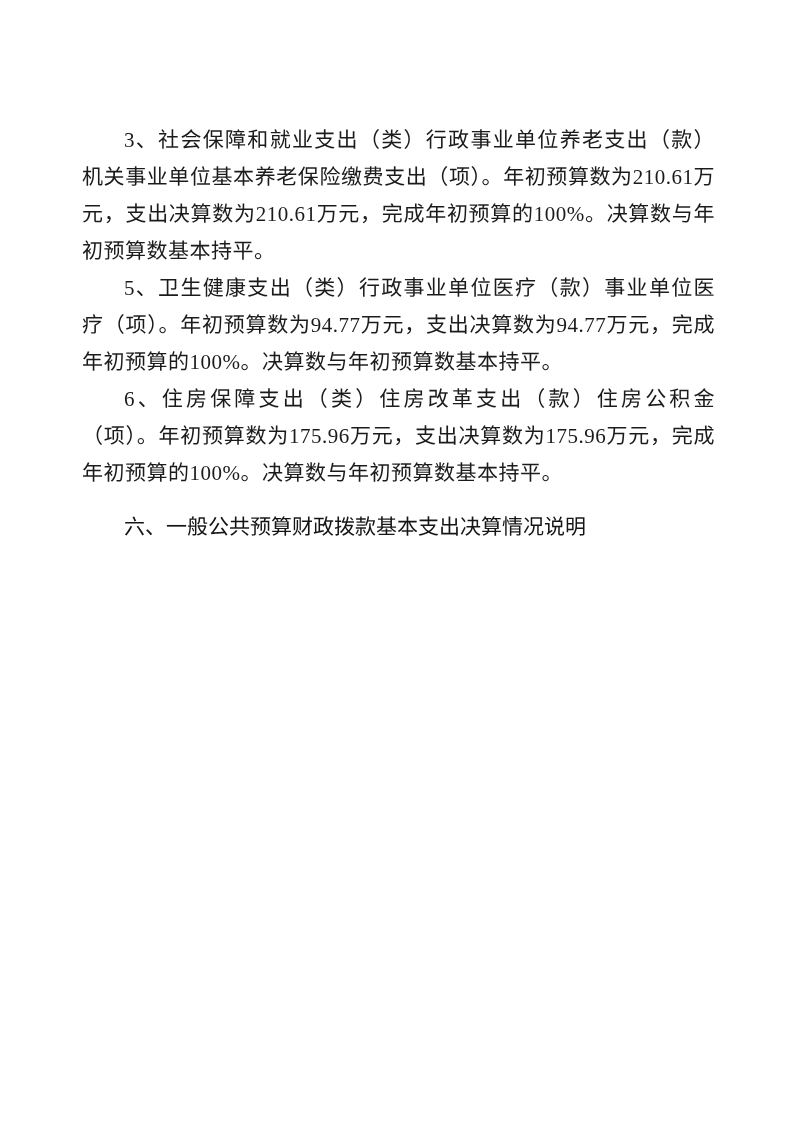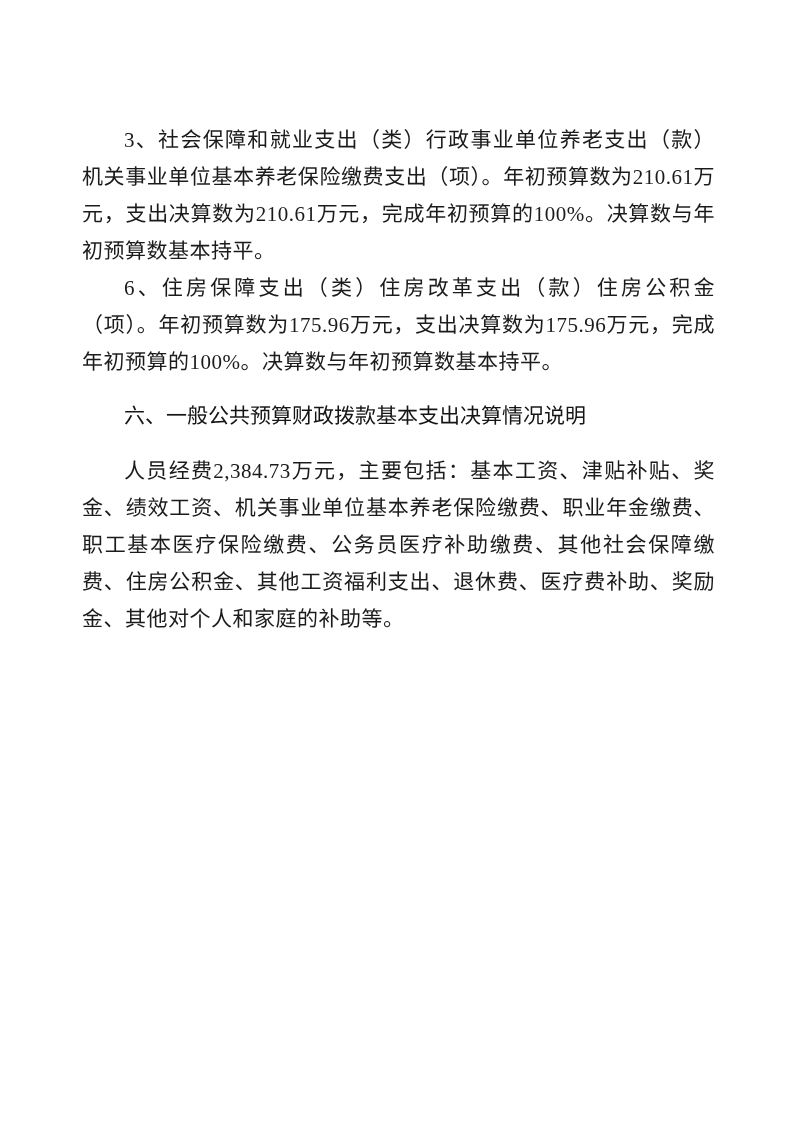--- a/index.html
+++ b/index.html
@@ -53,20 +53,20 @@
     letter-spacing: 1px;
     font-family: "Liberation Serif", "DejaVu Serif", serif;
   }
 </style>
 </head>
 <body>
 
 <div class="page">
   <div class="content">
     <p class="para">3、社会保障和就业支出（类）行政事业单位养老支出（款）机关事业单位基本养老保险缴费支出（项）。年初预算数为210.61万元，支出决算数为210.61万元，完成年初预算的100%。决算数与年初预算数基本持平。</p>
+    <p class="para">5、卫生健康支出（类）行政事业单位医疗（款）事业单位医疗（项）。年初预算数为94.77万元，支出决算数为94.77万元，完成年初预算的100%。决算数与年初预算数基本持平。</p>
     <p class="para">6、住房保障支出（类）住房改革支出（款）住房公积金（项）。年初预算数为175.96万元，支出决算数为175.96万元，完成年初预算的100%。决算数与年初预算数基本持平。</p>
     <p class="heading">六、一般公共预算财政拨款基本支出决算情况说明</p>
-    <p class="para">人员经费2,384.73万元，主要包括：基本工资、津贴补贴、奖金、绩效工资、机关事业单位基本养老保险缴费、职业年金缴费、职工基本医疗保险缴费、公务员医疗补助缴费、其他社会保障缴费、住房公积金、其他工资福利支出、退休费、医疗费补助、奖励金、其他对个人和家庭的补助等。</p>
   </div>
   <div class="footer">
     <span class="page-number">—23—</span>
   </div>
 </div>
 
 </body></html>

